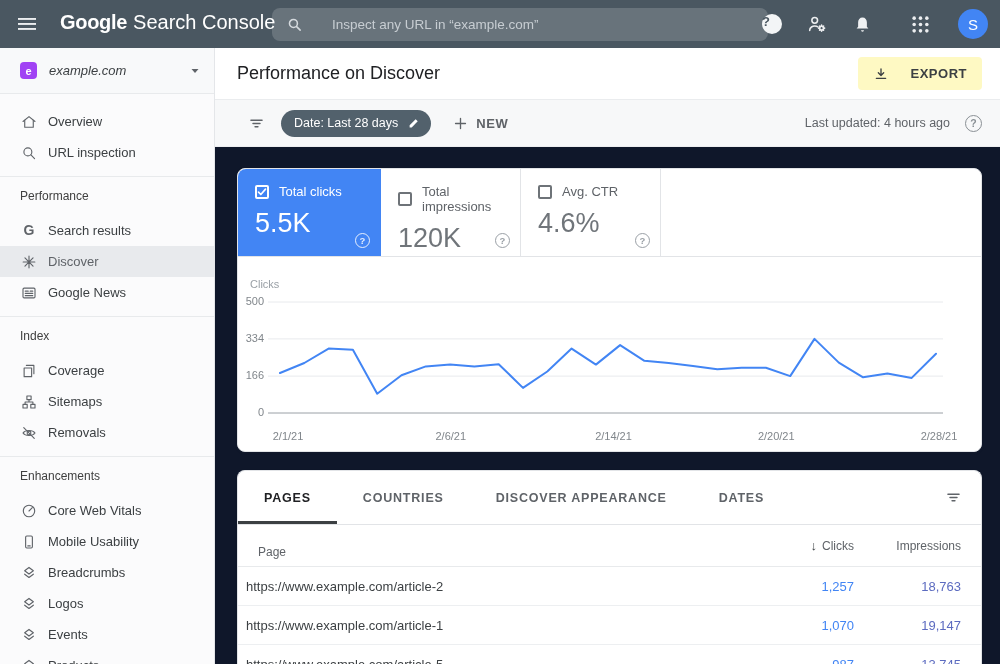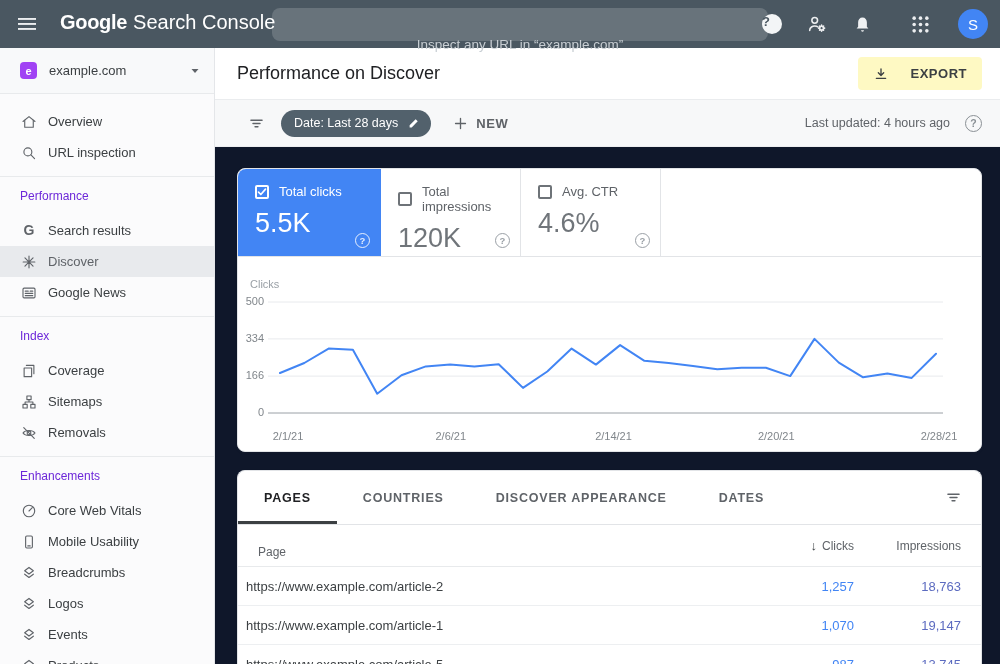--- a/index.html
+++ b/index.html
@@ -7,42 +7,42 @@
     font-family:"Liberation Sans","DejaVu Sans",sans-serif; }
   .screen { position:relative; width:1000px; height:664px; overflow:hidden; background:#F4F5F6; }
 
   
   .topbar { position:absolute; left:0; top:0; width:1000px; height:48px; background:#4A5761; z-index:20; }
   .hamburger { position:absolute; left:17px; top:14px; cursor:pointer; }
   .logo { position:absolute; left:60px; top:11px; color:#fff; font-size:20px; white-space:nowrap; cursor:pointer; }
   .logo .lg { font-weight:600; letter-spacing:-.3px; }
   .logo .lr { font-weight:300; margin-left:6px; }
   .searchbox { position:absolute; left:272px; top:8px; width:496px; height:33px; border-radius:8px;
-    background:rgba(255,255,255,.17); display:flex; align-items:center; padding:0 14px; gap:29px; cursor:text;flex-direction:column; }
+    background:rgba(255,255,255,.17); display:flex; align-items:center; padding:0 14px; gap:29px; cursor:text; }
   .searchbox .ph { color:#C7CDD2; font-size:13.5px; }
   .tb-right { position:absolute; right:12px; top:0; height:48px; display:flex; align-items:center; gap:24px; }
   .help-circle { width:20px; height:20px; border-radius:50%; background:#F3F5F6; color:#4A5761;
     font-size:13px; font-weight:700; display:flex; align-items:center; justify-content:center; cursor:pointer; }
   .avatar { width:30px; height:30px; border-radius:50%; background:#4285F4; color:#fff; font-size:15px;
     display:flex; align-items:center; justify-content:center; cursor:pointer; margin-left:4px; }
   .tbi { cursor:pointer; display:block; }
 
   
   .sidebar { position:absolute; left:0; top:48px; width:215px; bottom:0; background:#FBFBFC;
     border-right:1px solid #E4E6E9; z-index:10; overflow:hidden; }
   .property { height:46px; display:flex; align-items:center; padding:0 14px 0 20px; gap:12px;
     border-bottom:1px solid #E8EAEC; background:#F8F9FA; cursor:pointer; }
   .prop-icon { width:17px; height:17px; border-radius:4px; background:#A142F4; color:#fff; font-size:11px;
     font-weight:700; display:flex; align-items:center; justify-content:center; }
-  .prop-label { font-size:13px; color:#3C4043; }
+  .prop-label { font-size:13px; color:#3C4043;font-style:italic; }
   .prop-caret { margin-left:auto; }
   .sb-section { border-bottom:1px solid #E8EAEC; padding-bottom:8px; }
   .sb-section.first { padding-top:12px; }
   .sb-section.last { border-bottom:none; }
-  .sb-label { height:38px; display:flex; align-items:center; padding-left:20px; font-size:12px; color:#6d28d9; }
+  .sb-label { height:38px; display:flex; align-items:center; padding-left:20px; font-size:12px; color:#404040; }
   .sb-item { height:31px; display:flex; align-items:center; padding-left:20px; gap:10px; cursor:pointer;
     font-size:13px; color:#3C4043; }
   .sb-item.active { background:#E8EAED; color:#5F6368; }
   .li { width:18px; height:18px; flex:0 0 18px; }
   .g-glyph { width:18px; flex:0 0 18px; text-align:center; font-size:14px; font-weight:700; color:#5F6368; }
   .sb-text { white-space:nowrap; }
 
   
   .page-header { position:absolute; left:215px; top:48px; right:0; height:52px; background:#fff;
     border-bottom:1px solid #EAECEE; display:flex; align-items:center; padding:0 18px 0 22px; z-index:5; }

